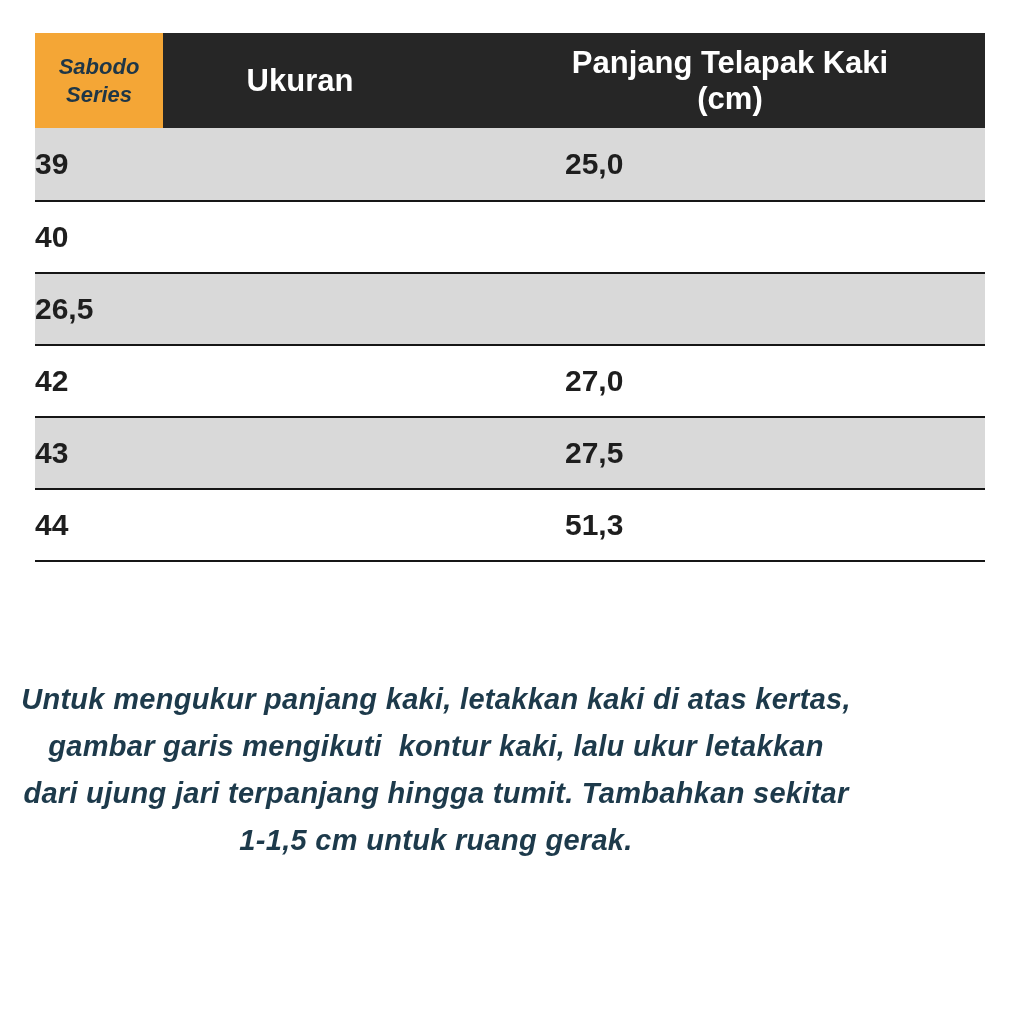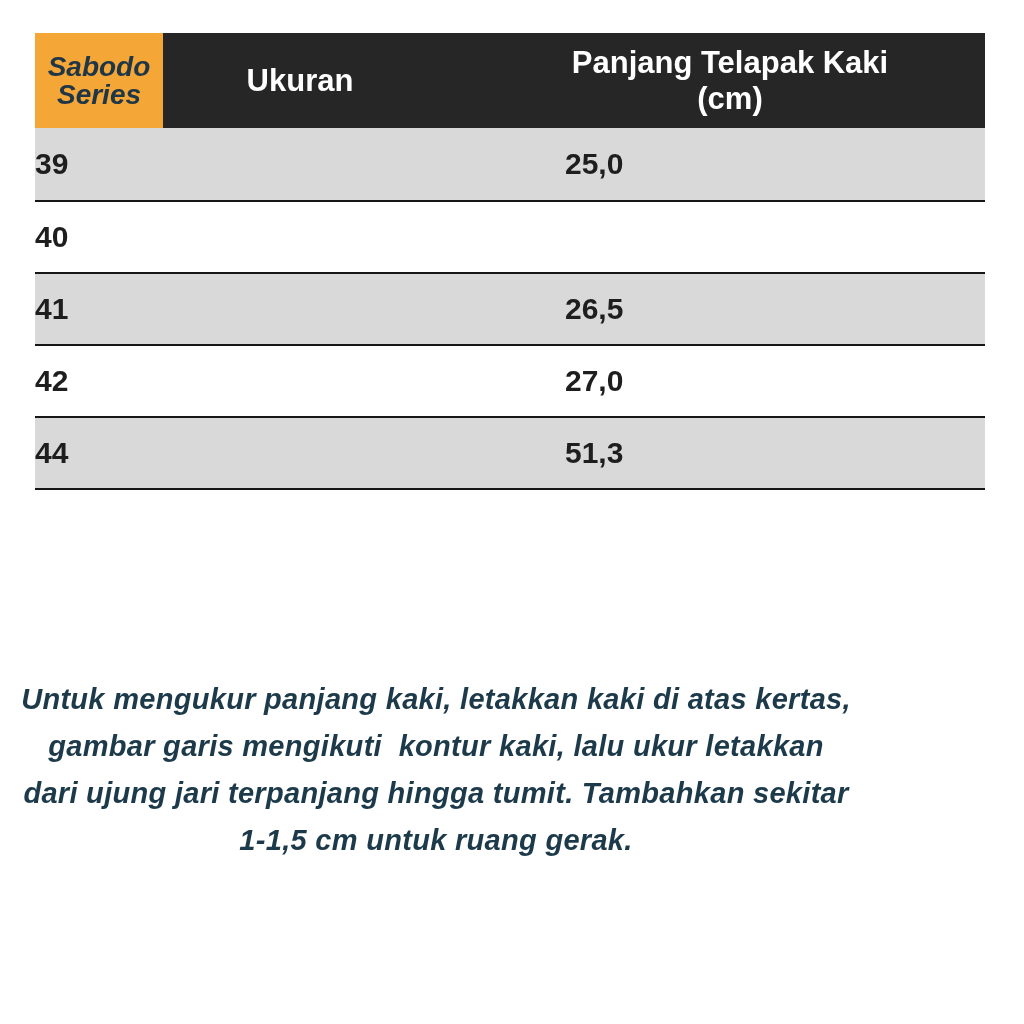--- a/index.html
+++ b/index.html
@@ -42,21 +42,21 @@
     width: 128px;
     height: 95px;
     background: var(--badge-bg, #F4A636);
     color: var(--badge-text, #1E3647);
     display: flex;
     flex-direction: column;
     justify-content: center;
     align-items: center;
     font-style: italic;
     font-weight: 700;
-    font-size: 28px;
+    font-size: 22px;
     line-height: 28px;
   }
 
   .tbody { border-bottom: 2px solid var(--border-color, #161616); }
 
   .trow {
     display: grid;
     grid-template-columns: 530px 1fr;
     height: 72px;
     align-items: center;
@@ -106,29 +106,32 @@
   <div class="trow">
     <div class="td col1">39</div>
     <div class="td col2">25,0</div>
   </div>
 
   <div class="trow">
     <div class="td col1">40</div>
   </div>
 
   <div class="trow">
-    <div class="td col1">41</div>
     <div class="td col2">26,5</div>
   </div>
 
   <div class="trow">
     <div class="td col1">42</div>
     <div class="td col2">27,0</div>
   </div>
 
+  <div class="trow">
+    <div class="td col1">43</div>
+    <div class="td col2">27,5</div>
+  </div>
 
   <div class="trow">
     <div class="td col1">44</div>
     <div class="td col2">51,3</div>
   </div>
 </div>
 
   </div>
 
   <div class="note">

